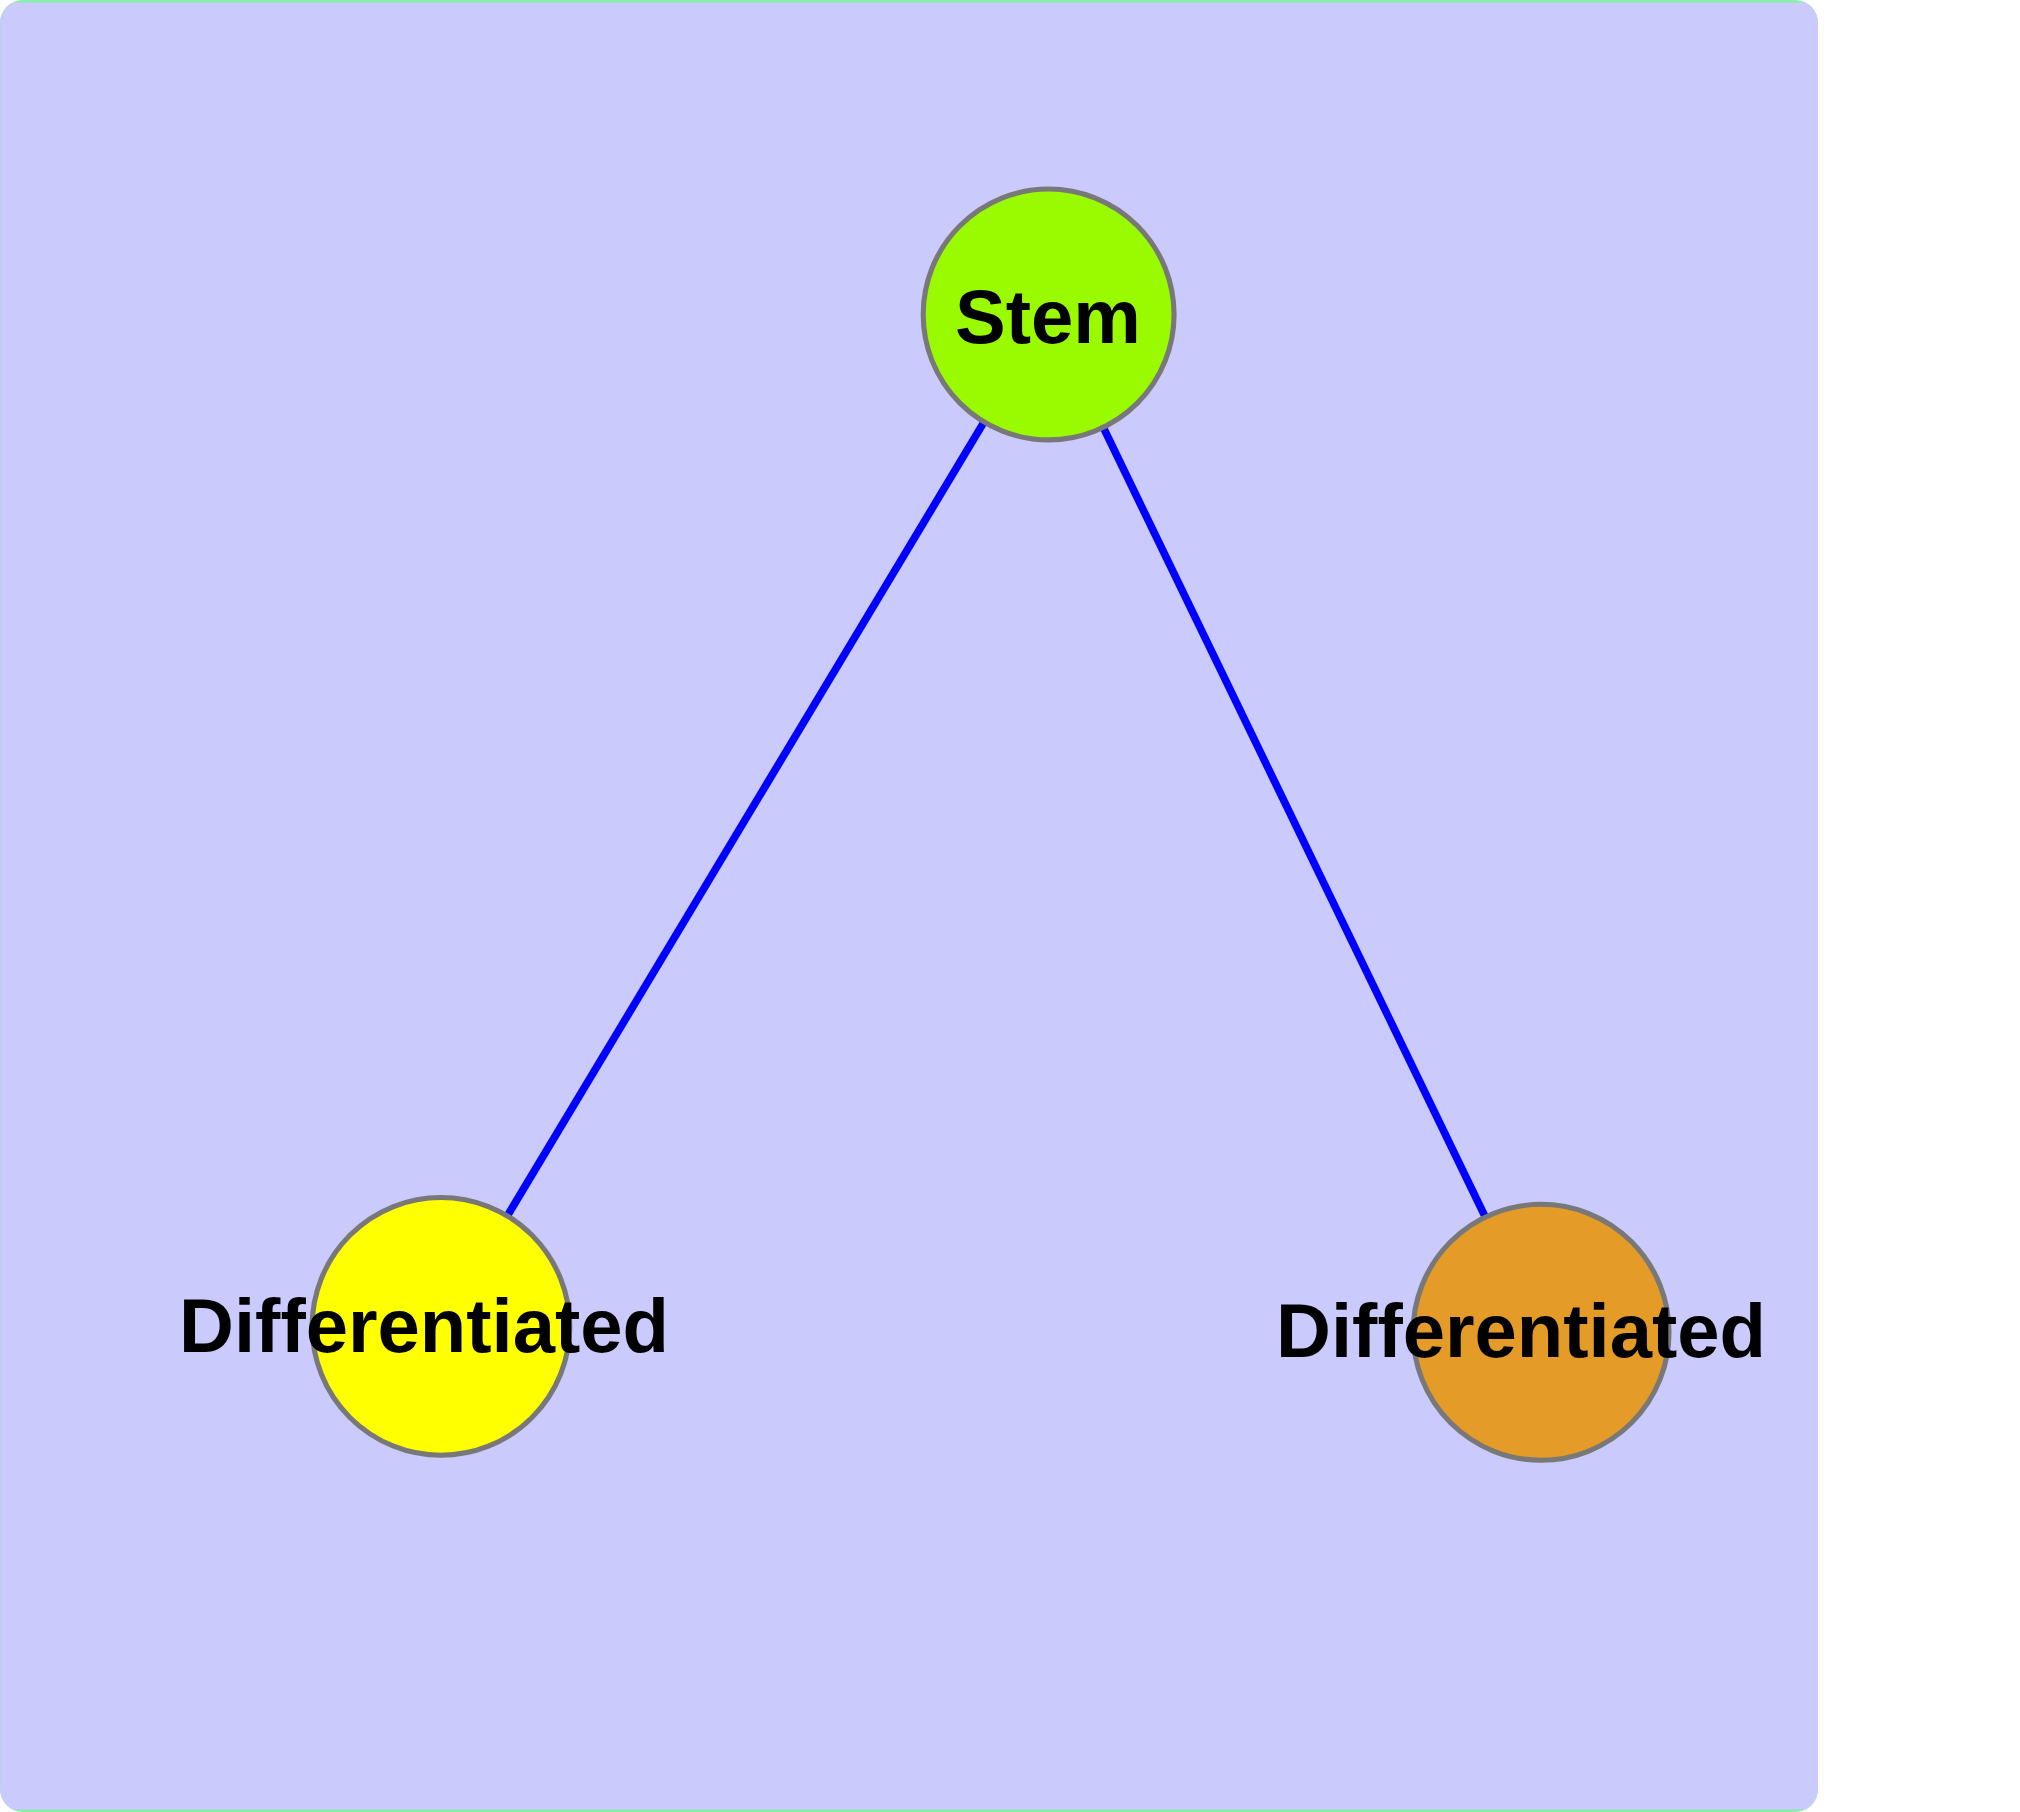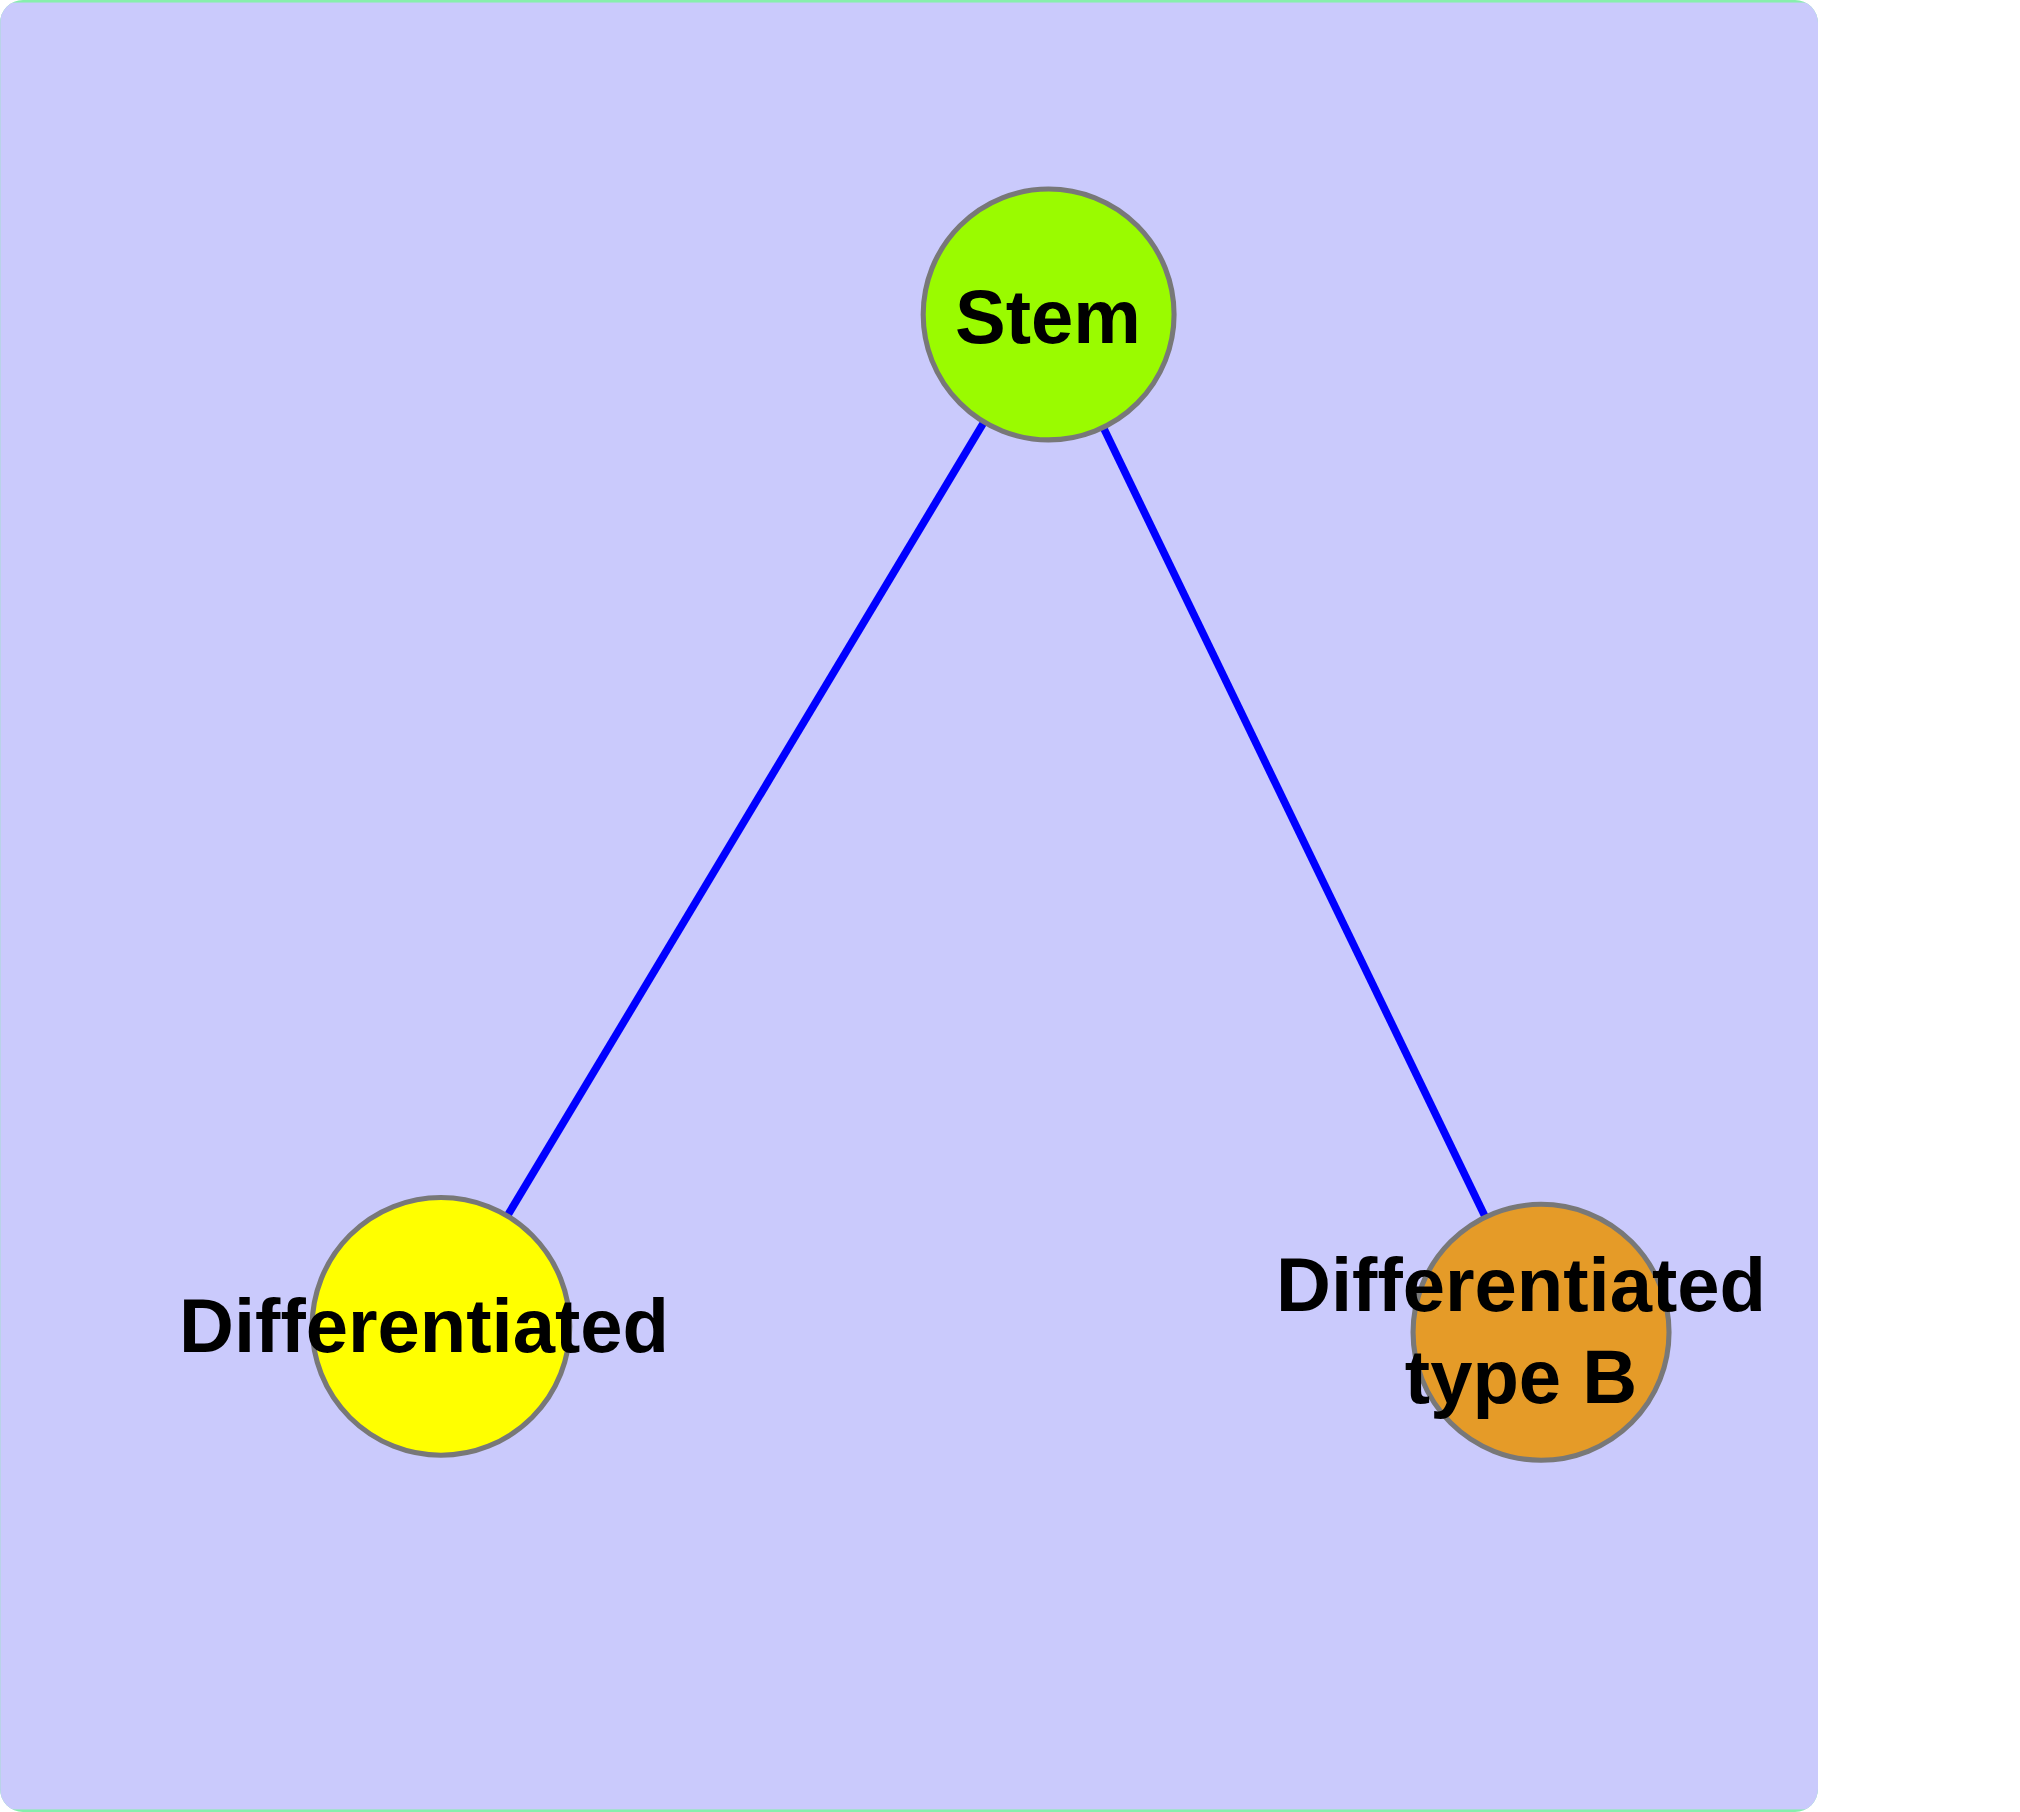--- a/index.html
+++ b/index.html
@@ -58,17 +58,16 @@
   </svg>
 
   <div class="node-label label-stem">Stem</div>
 
   <div class="node-label label-type-a">
     <div>Differentiated</div>
   </div>
 
   <div class="node-label label-type-b">
     <div>Differentiated</div>
-    <div>type B</div>
   </div>
 
 </div>
 
 
 </body></html>

